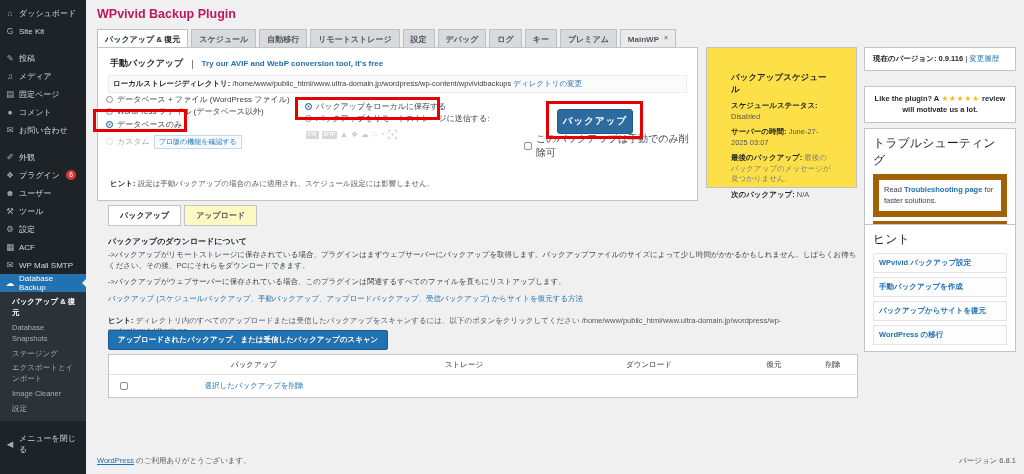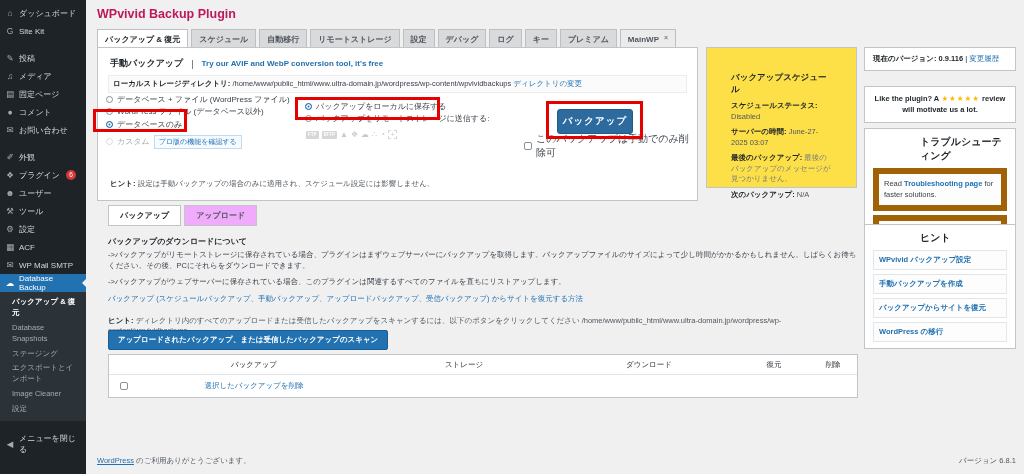--- a/index.html
+++ b/index.html
@@ -72,28 +72,28 @@
   .p2-row { font-size:7.5px; margin-top:5px; color:#50575e; line-height:1.4; }
   .p2-row b { color:#1d2327; }
   .p2-muted { color:#787c82; }
   
   .rbox { position:absolute; left:864px; width:152px; background:#fff; border:1px solid #c3c4c7; padding:6px 8px; font-size:7.5px; }
   .rv { top:47px; } .rl { top:86px;text-align:center; } .rt { top:128px; } .rh { top:224px; }
   .rv .lbl { font-weight:bold; }
   .link { color:#2271b1; cursor:pointer; }
   .stars { color:#ffb900; letter-spacing:1px; cursor:pointer; }
   .rl .txt { font-weight:600; line-height:1.5; }
-  .rbox-title { font-size:10px; font-weight:bold; margin-bottom:5px;margin-left:47px; }
+  .rbox-title { font-size:12px; font-weight:normal; margin-bottom:5px; }
   .rrow { border:6px solid #a16207; background:#fdfdfd; padding:4px 5px; margin-top:4px; line-height:1.5; color:#3c434a; }
   .rrow .link { font-weight:bold; }
   .hrow { border:1px solid #e2e4e7; background:#fdfdfd; padding:4px 5px; margin-top:4px; }
   .hrow .link { font-weight:bold; }
   
   .subtabs { position:absolute; left:108px; top:205px; display:flex; gap:3px; }
-  .subtab { padding:4px 11px; font-size:8px; font-weight:bold; color:#50575e; background:#f0abfc;
+  .subtab { padding:4px 11px; font-size:8px; font-weight:bold; color:#50575e; background:#fef9c3;
     border:1px solid #c3c4c7; cursor:pointer; }
   .subtab.active { background:#fff; color:#1d2327; }
   .desc { position:absolute; left:108px; top:236px; width:752px; font-size:7.5px; color:#3c434a; line-height:1.5; }
   .desc h3 { font-size:8px; color:#1d2327; margin-bottom:1px; }
   .desc p { margin-bottom:4px; }
   .desc .link { display:block; margin-top:6px; }
   .scan-hint { position:absolute; left:108px; top:316px; width:752px; font-size:7.5px; color:#50575e; }
   .scan-btn { position:absolute; left:108px; top:330px; background:#2271b1; color:#fff; border:1px solid #1a5d95;
     border-radius:2px; font-size:7.5px; font-weight:bold; padding:4px 9px; cursor:pointer;
     font-family:"Liberation Sans","DejaVu Sans",sans-serif; }

